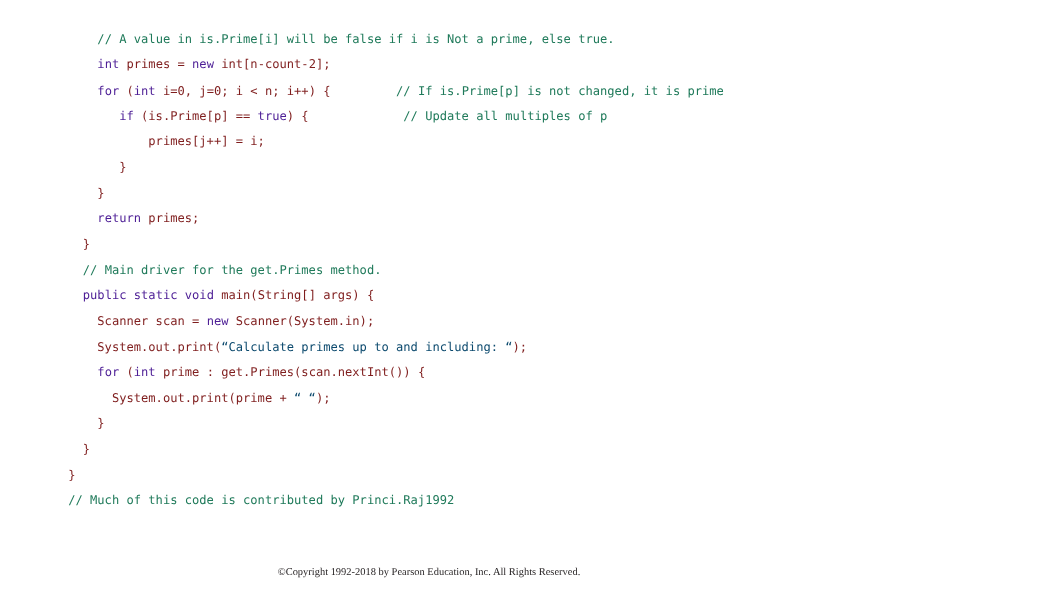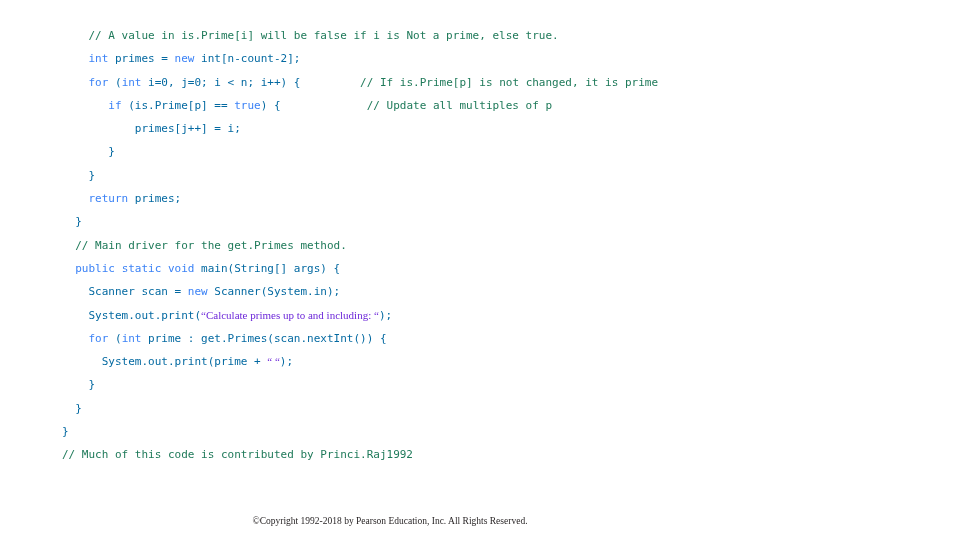--- a/index.html
+++ b/index.html
@@ -27,24 +27,24 @@
     font-family: "DejaVu Sans Mono", monospace;
     font-size: 11px;
     line-height: 23.3px;
     white-space: pre;
     color: #000000;
   }
   .code-line {
     white-space: pre;
     height: 23.3px;
   }
-  .kw      { color: #3b82f6; }
+  .kw      { color: #4c1d95; }
   .cmt     { color: #1f7a5a; }
-  .str     { color: #6d28d9; font-family: Liberation Serif, serif; }
-  .plain   { color: #0369a1; }
+  .str     { color: #0c4a6e; }
+  .plain   { color: #7f1d1d; }
   .copyright {
     position: absolute;
     left: 0;
     top: 516px;
     width: 780px;
     text-align: center;
     font-family: "Liberation Serif", serif;
     font-size: 9.5px;
     color: #231f20;
     letter-spacing: 0px;

